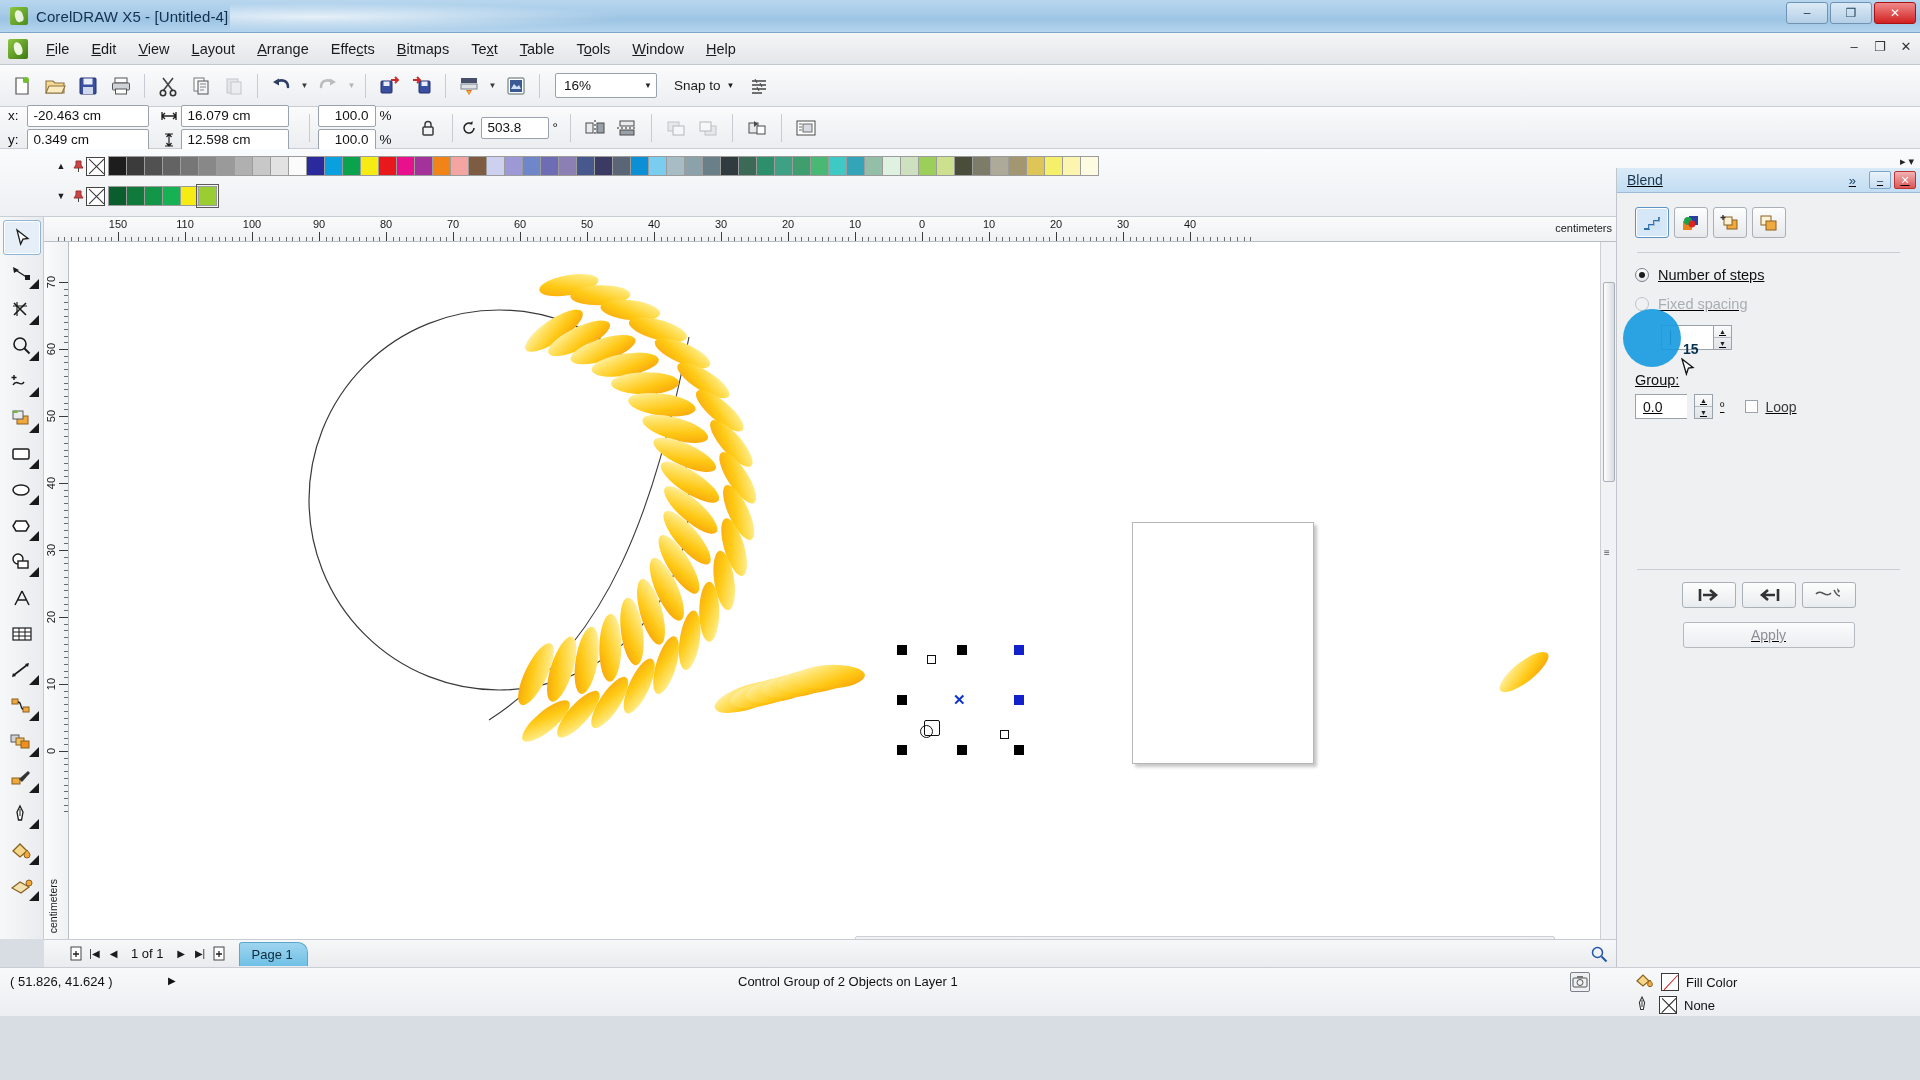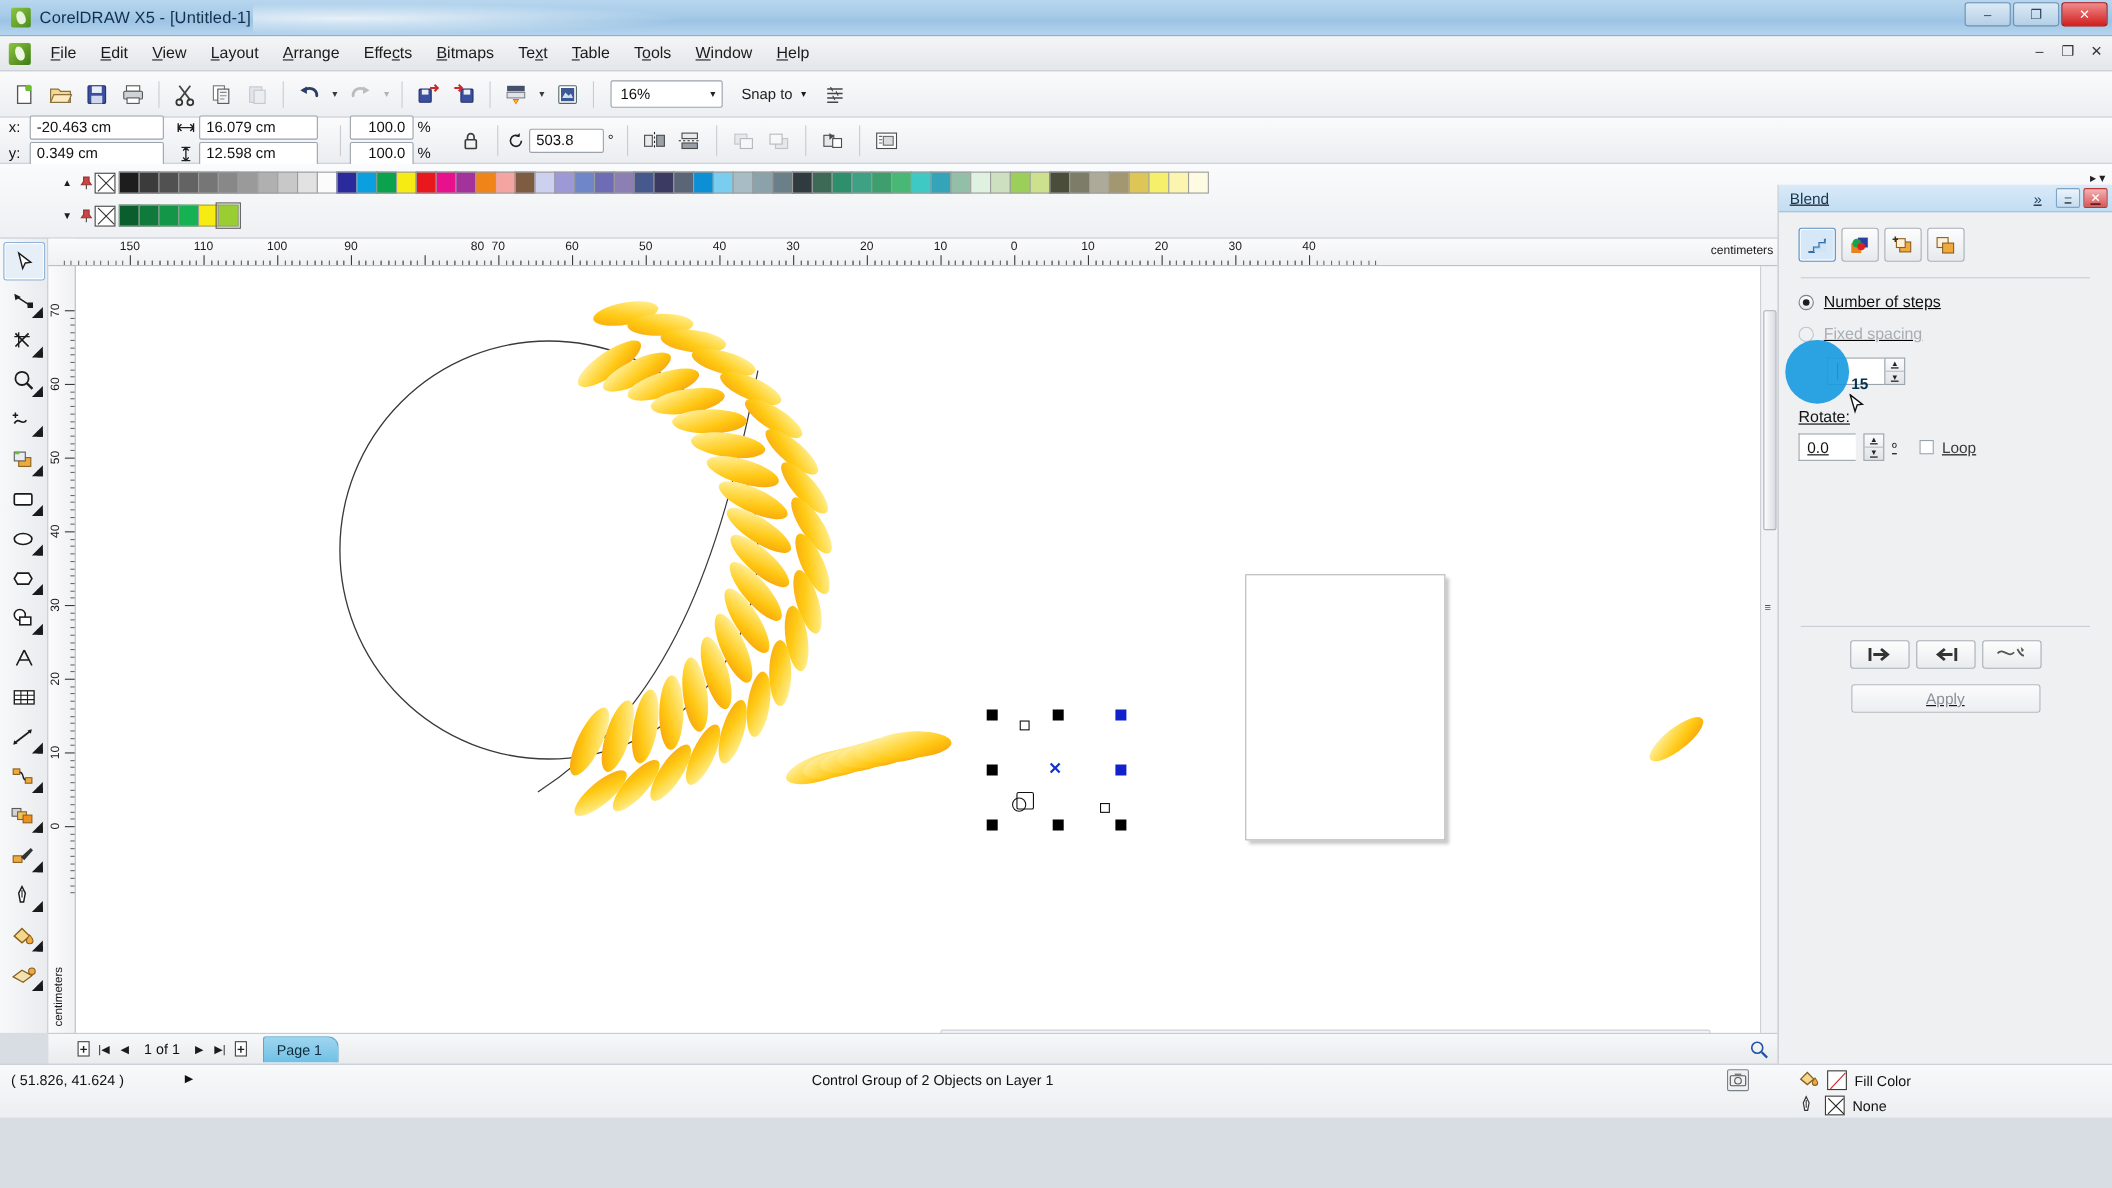--- a/index.html
+++ b/index.html
@@ -330,21 +330,21 @@
   }
 </style>
 </head>
 <body>
 
 <div class="app">
 
   <div class="titlebar">
     <div class="titlebar-glow"></div>
     <div class="title-icon"></div>
-    <div class="title-text">CorelDRAW X5 - [Untitled-1]</div>
+    <div class="title-text">CorelDRAW X5 - [Untitled-4]</div>
     <div class="win-btns">
       <div class="win-btn">–</div>
       <div class="win-btn">❐</div>
       <div class="win-btn close">✕</div>
     </div>
   </div>
 
   <div class="menubar">
     <div class="menu-appicon"></div>
     <div class="menu-item"><u>F</u>ile</div>
@@ -903,21 +903,21 @@
       <div class="rtick min" style="left: 268.3px;"></div>
       <div class="rtick min" style="left: 261.6px;"></div>
       <div class="rtick min" style="left: 254.9px;"></div>
       <div class="rtick min" style="left: 248.2px;"></div>
       <div class="rtick min" style="left: 241.5px;"></div>
       <div class="rtick min" style="left: 234.8px;"></div>
       <div class="rtick min" style="left: 228.1px;"></div>
       <div class="rtick min" style="left: 221.4px;"></div>
       <div class="rtick min" style="left: 214.7px;"></div>
       <div class="rtick maj" style="left: 342px;"></div>
-      <div class="rnum" style="left: 342px; margin-left: 48px;">80</div>
+      <div class="rnum" style="left: 342px;">80</div>
       <div class="rtick min" style="left: 348.7px;"></div>
       <div class="rtick min" style="left: 355.4px;"></div>
       <div class="rtick min" style="left: 362.1px;"></div>
       <div class="rtick min" style="left: 368.8px;"></div>
       <div class="rtick min" style="left: 375.5px;"></div>
       <div class="rtick min" style="left: 382.2px;"></div>
       <div class="rtick min" style="left: 388.9px;"></div>
       <div class="rtick min" style="left: 395.6px;"></div>
       <div class="rtick min" style="left: 402.3px;"></div>
       <div class="rtick min" style="left: 335.3px;"></div>
@@ -1576,21 +1576,21 @@
         </span>
         <div class="spin-input">
             <span class="spin-caret"></span>
           </div>
         <div class="spin-btns">
           <div class="spin-b">▲</div>
           <div class="spin-b">▼</div>
         </div>
       </div>
 
-      <div class="dk-lbl">Rotate:</div>
+      <div class="dk-lbl">Group:</div>
       <div class="rot-row">
         <div class="spin-input" style="width:52px">
           <span>0.0</span>
         </div>
         <div class="spin-btns">
           <div class="spin-b">▲</div>
           <div class="spin-b">▼</div>
         </div>
         <span class="deg">º</span>
         <span class="cbx" style="margin-left:14px"></span>

